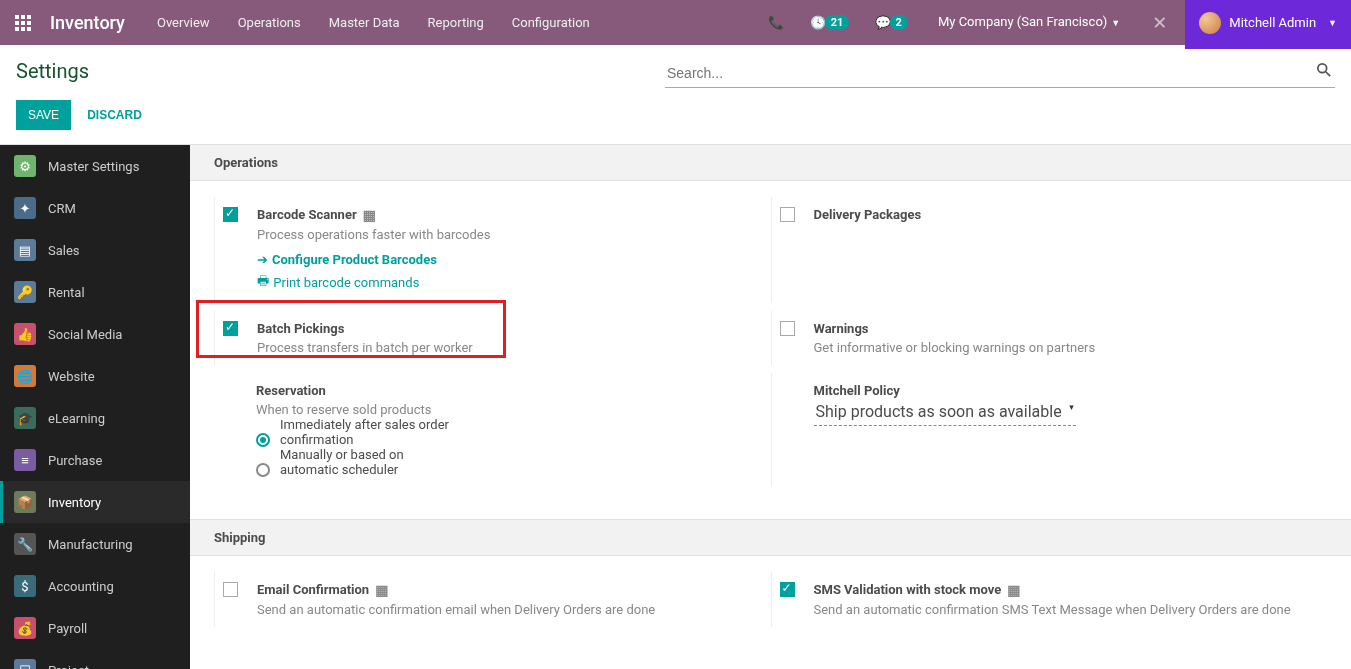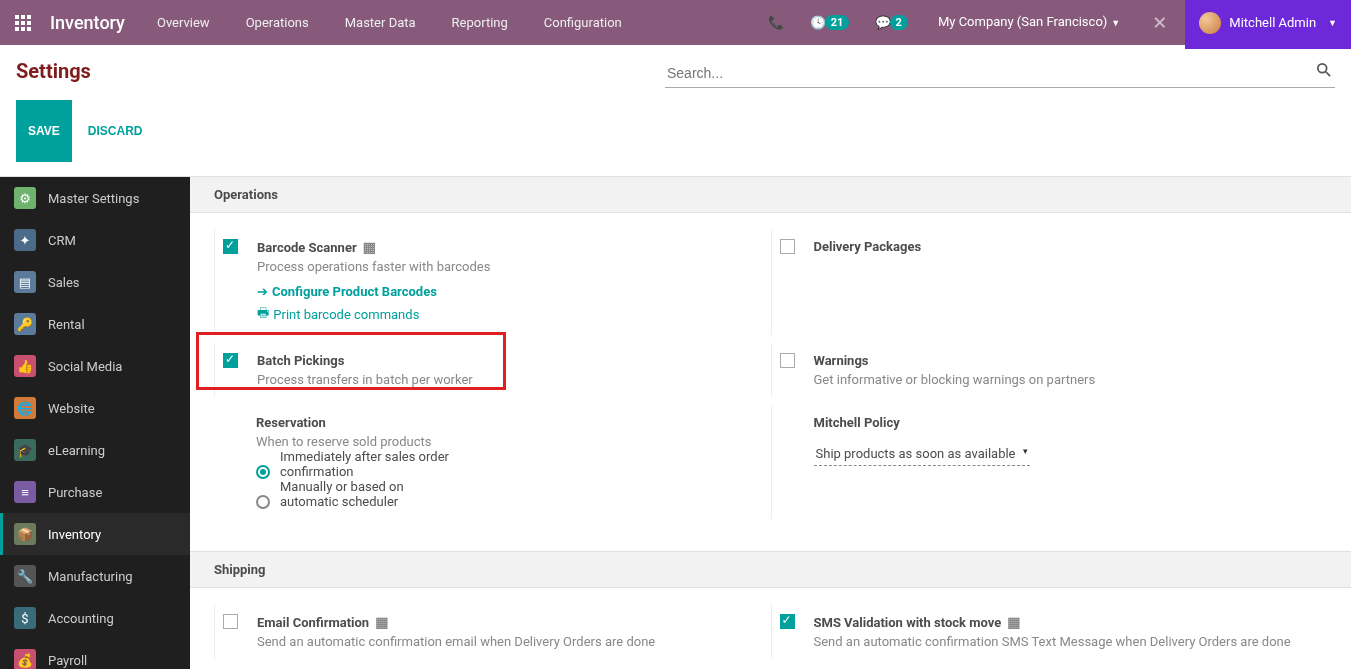--- a/index.html
+++ b/index.html
@@ -2,41 +2,41 @@
 <html><head>
 <meta charset="utf-8">
 <style>
 * { box-sizing: border-box; margin: 0; padding: 0; }
 body { font-family: -apple-system, BlinkMacSystemFont, "Segoe UI", Roboto, "Helvetica Neue", Arial, sans-serif; font-size: 13px; color: #4c4c4c; background: #fff; }
 
 
 .topnav { background: #875a7b; height: 45px; display: flex; align-items: center; color: #fff; }
 .apps-icon { width: 45px; height: 45px; display: flex; align-items: center; justify-content: center; cursor: pointer; }
 .app-title { font-size: 18px; font-weight: 500; padding: 0 20px 0 5px; }
-.menu-items { display: flex; gap: 12px; }
+.menu-items { display: flex; gap: 4px; }
 .menu-item { padding: 0 12px; line-height: 45px; cursor: pointer; font-size: 13px; color: #eee; }
 .topnav-spacer { flex: 1; }
 .topnav-right { display: flex; align-items: center; gap: 6px; padding-right: 0; }
 .top-icon { padding: 0 10px; display: flex; align-items: center; cursor: pointer; height: 45px; }
 .badge { background: #00a09d; color: #fff; border-radius: 10px; font-size: 11px; padding: 1px 6px; margin-left: -2px; font-weight: bold;}
 .company-sel { padding: 0 14px; line-height: 45px; cursor: pointer; font-size: 13px; }
 .close-x { padding: 0 12px; cursor: pointer; opacity: .6; font-size: 18px;}
 .user-block { background: #6d28d9; height: 52px; display: flex; align-items: center; padding: 0 14px; gap: 8px; cursor: pointer; }
 .avatar { width: 22px; height: 22px; border-radius: 50%; background: radial-gradient(circle at 30% 30%, #f4c89a, #c97d3f); }
 
 
 .subhead { display: flex; align-items: flex-start; padding: 14px 16px 0 16px; border-bottom: none; }
-.page-title { font-size: 20px; color: #7f1d1d; font-weight: 700; }
+.page-title { font-size: 20px; color: #14532d; font-weight: 400; }
 .search-wrap { margin-left: auto; width: 670px; position: relative; }
 .search-input { width: 100%; border: none; border-bottom: 1px solid #aaa; padding: 6px 28px 6px 2px; font-size: 14px; outline: none; }
 .search-icon { position: absolute; right: 4px; top: 4px; color: #555; }
 
 
 .action-row { padding: 12px 16px 14px; display: flex; gap: 12px; align-items: center; }
-.btn-save { background: #00a09d; color: #fff; border: none; padding: 24px 12px; font-weight: bold; font-size: 12px; cursor: pointer; }
+.btn-save { background: #00a09d; color: #fff; border: none; padding: 8px 12px; font-weight: normal; font-size: 12px; cursor: pointer; }
 .btn-discard { background: transparent; color: #00a09d; border: none; padding: 6px 4px; font-weight: bold; font-size: 12px; cursor: pointer; }
 
 
 .body-row { display: flex; border-top: 1px solid #e0e0e0;}
 .sidebar { width: 190px; background: #1f1f1f; min-height: 530px; max-height: 530px; overflow-y: auto; flex-shrink: 0; }
 .sidebar-scroll { display: flex; flex-direction: column; }
 .side-item { display: flex; align-items: center; gap: 12px; padding: 10px 14px; color: #ccc; cursor: pointer; font-size: 13px; }
 .side-item.active { border-left: 3px solid #00a09d; background: #2a2a2a; color: #fff; padding-left: 11px;}
 .side-icon { width: 22px; height: 22px; display: inline-flex; align-items: center; justify-content: center; border-radius: 3px; flex-shrink: 0; font-size: 13px; color: #fff;}
 
@@ -46,30 +46,30 @@
 .section-head { background: #f2f2f2; padding: 10px 24px; font-weight: bold; color: #4c4c4c; border-top: 1px solid #e0e0e0; border-bottom: 1px solid #e0e0e0;}
 .section-head:first-child{border-top:none;}
 .settings-grid { display: grid; grid-template-columns: 1fr 1fr; gap: 0; padding: 16px 24px 24px; }
 .setting-block { display: flex; padding: 10px 8px; border-left: 1px solid #eee; margin-bottom: 8px;}
 .setting-block.noborder{border-left:none;}
 .chk-col { width: 28px; flex-shrink: 0;}
 .chk { appearance: none; width: 15px; height: 15px; border: 1px solid #aaa; cursor: pointer; position: relative; }
 .chk:checked { background: #00a09d; border-color: #00a09d; }
 .chk:checked::after { content: '✓'; color: #fff; position: absolute; top: -2px; left: 1px; font-size: 12px; }
 .setting-body { flex: 1; padding-left: 6px;}
-.setting-title { font-weight: bold; color: #4c4c4c; display: flex; align-items: center; gap: 6px;}
+.setting-title { font-weight: bold; color: #4c4c4c; display: flex; gap: 6px;}
 .doc-icon { font-size: 14px; color: #888; cursor: pointer;}
 .setting-desc { color: #888; margin-top: 4px; font-size: 13px;}
 .link { color: #00a09d; cursor: pointer; font-size: 13px; display: inline-flex; align-items: center; gap: 4px;}
 .link-row{margin-top:10px;}
 .radio-row { display: flex; align-items: flex-end; gap: 10px; font-size: 13px; color: #4c4c4c;}
 .radio { appearance: none; width: 14px; height: 14px; border: 2px solid #888; border-radius: 50%; cursor: pointer; flex-shrink: 0; margin-top: 2px;}
 .radio:checked { border-color: #00a09d; }
 .radio:checked::after { content:''; display: block; width: 6px; height: 6px; background: #00a09d; border-radius: 50%; margin: 2px;}
-.select-dotted { border: none; border-bottom: 1px dashed #888; padding: 4px 14px 4px 2px; font-size: 13px; color: #4c4c4c; background: transparent; cursor: pointer; display: inline-block; position: relative; margin-top: 12px;}
+.select-dotted { border: none; border-bottom: 1px dashed #888; padding: 4px 14px 4px 2px; font-size: 16px; color: #4c4c4c; background: transparent; cursor: pointer; display: inline-block; position: relative; }
 .select-dotted::after{content:'▾'; position:absolute; right:2px; font-size:9px; color:#333;}
 .highlight-box { position: absolute; border: 3px solid #e02020; pointer-events: none; }
 .caret{font-size:9px;margin-left:4px;}
 </style>
 </head>
 <body>
 
 <div class="topnav">
   <div class="apps-icon">
     <svg width="16" height="16" viewBox="0 0 16 16">

